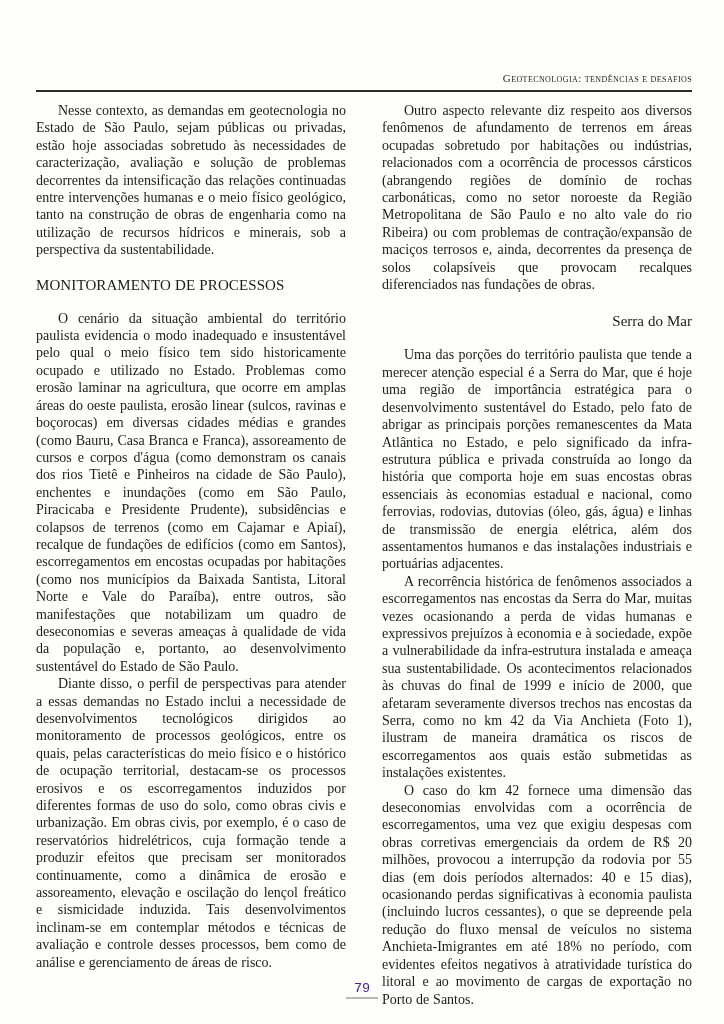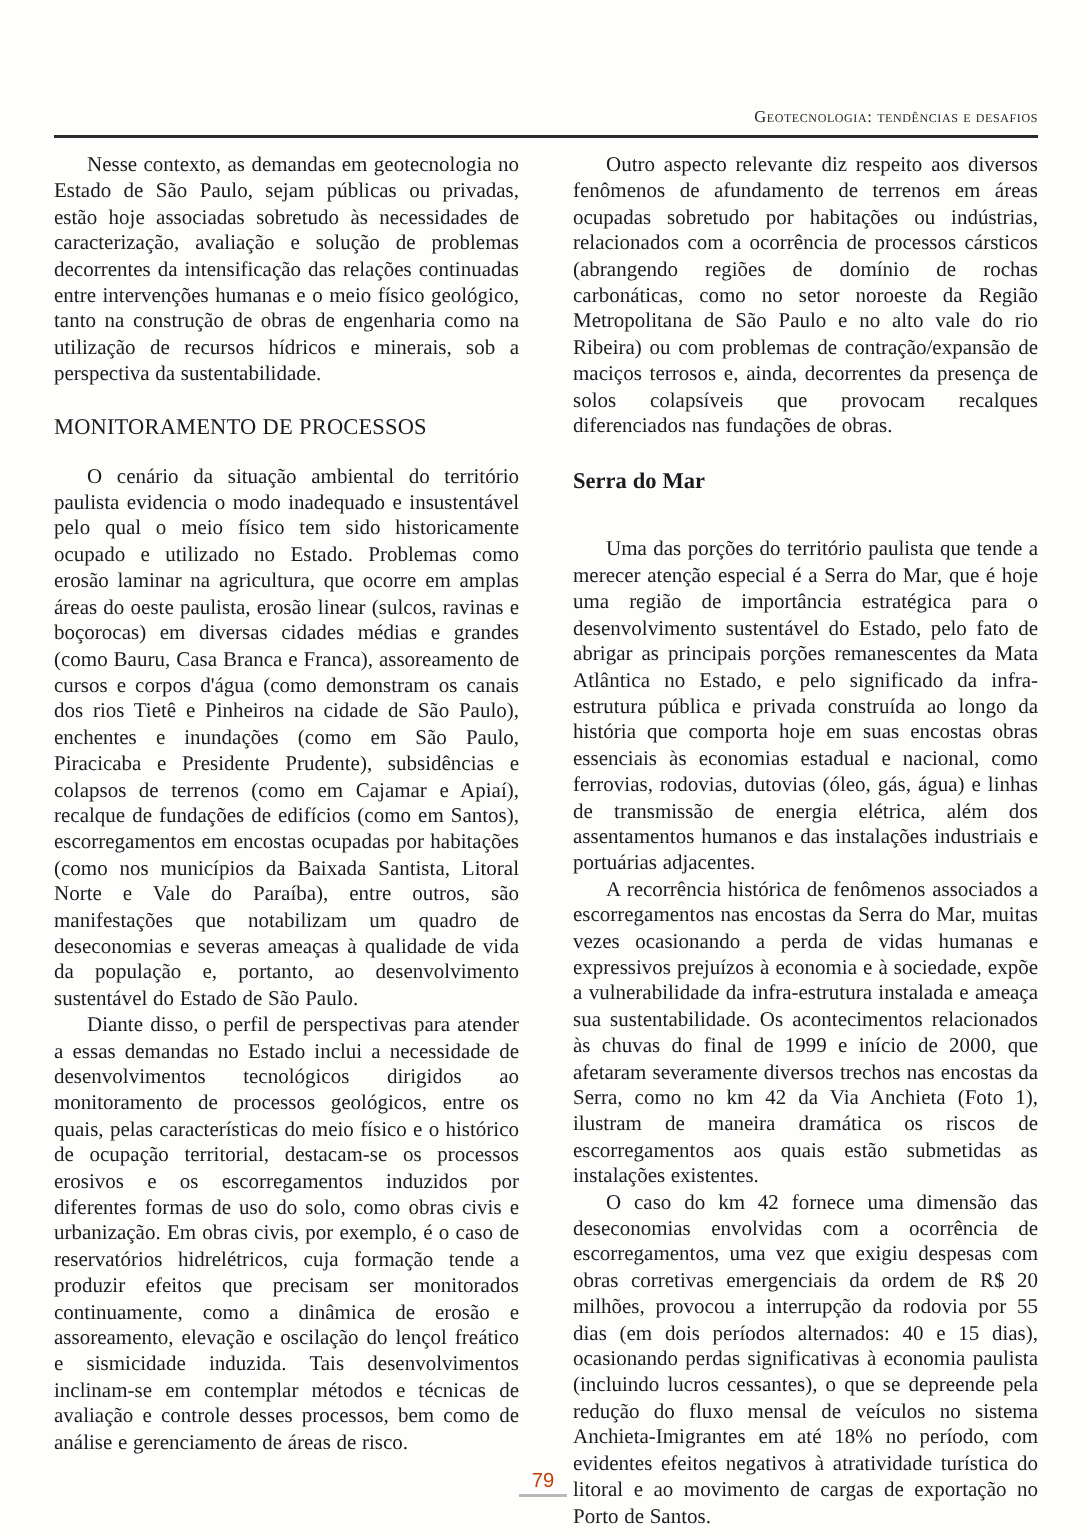--- a/index.html
+++ b/index.html
@@ -66,39 +66,39 @@
   h2.sec {
     margin: 17px 0 15px 0;
     font-size: 15px;
     line-height: 19px;
     font-weight: normal;
     text-align: left;
     letter-spacing: 0.1px;
   }
   h2.sec span { display: block; }
   h3.sub {
-    margin: 19px 0 28px 0;
+    margin: 19px 0 16px 0;
     font-size: 15px;
     line-height: 18px;
-    font-weight: bold;
-    text-align: left;
+    font-weight: normal;
+    text-align: right;
   }
   
   .footer {
     position: absolute;
     top: 978px;
     left: 0;
     right: 0;
     text-align: center;
   }
   .page-number {
     display: inline-block;
-    font-family: Liberation Sans, sans-serif;
+    font-family: Liberation Mono, monospace;
     font-size: 13.5px;
-    color: #c2410c;
+    color: #4c1d95;
     padding: 0 4px 1px 4px;
   }
   .pn-rule {
     width: 32px;
     height: 2px;
     background: #b9b9b9;
     margin: 0 auto;
   }
 </style>
 </head>

